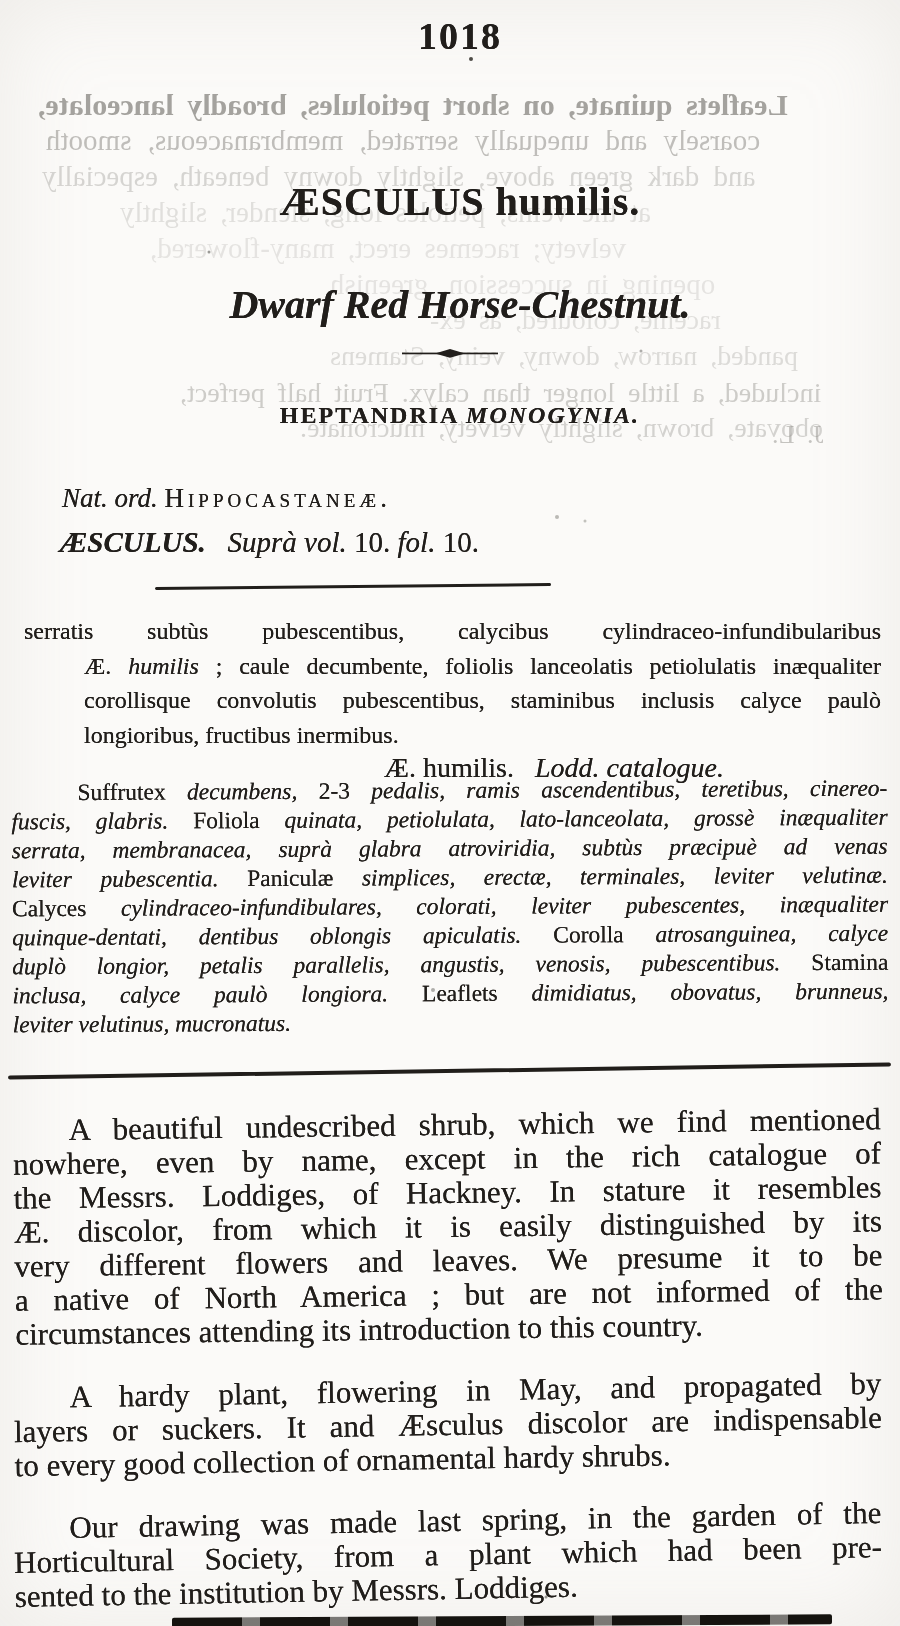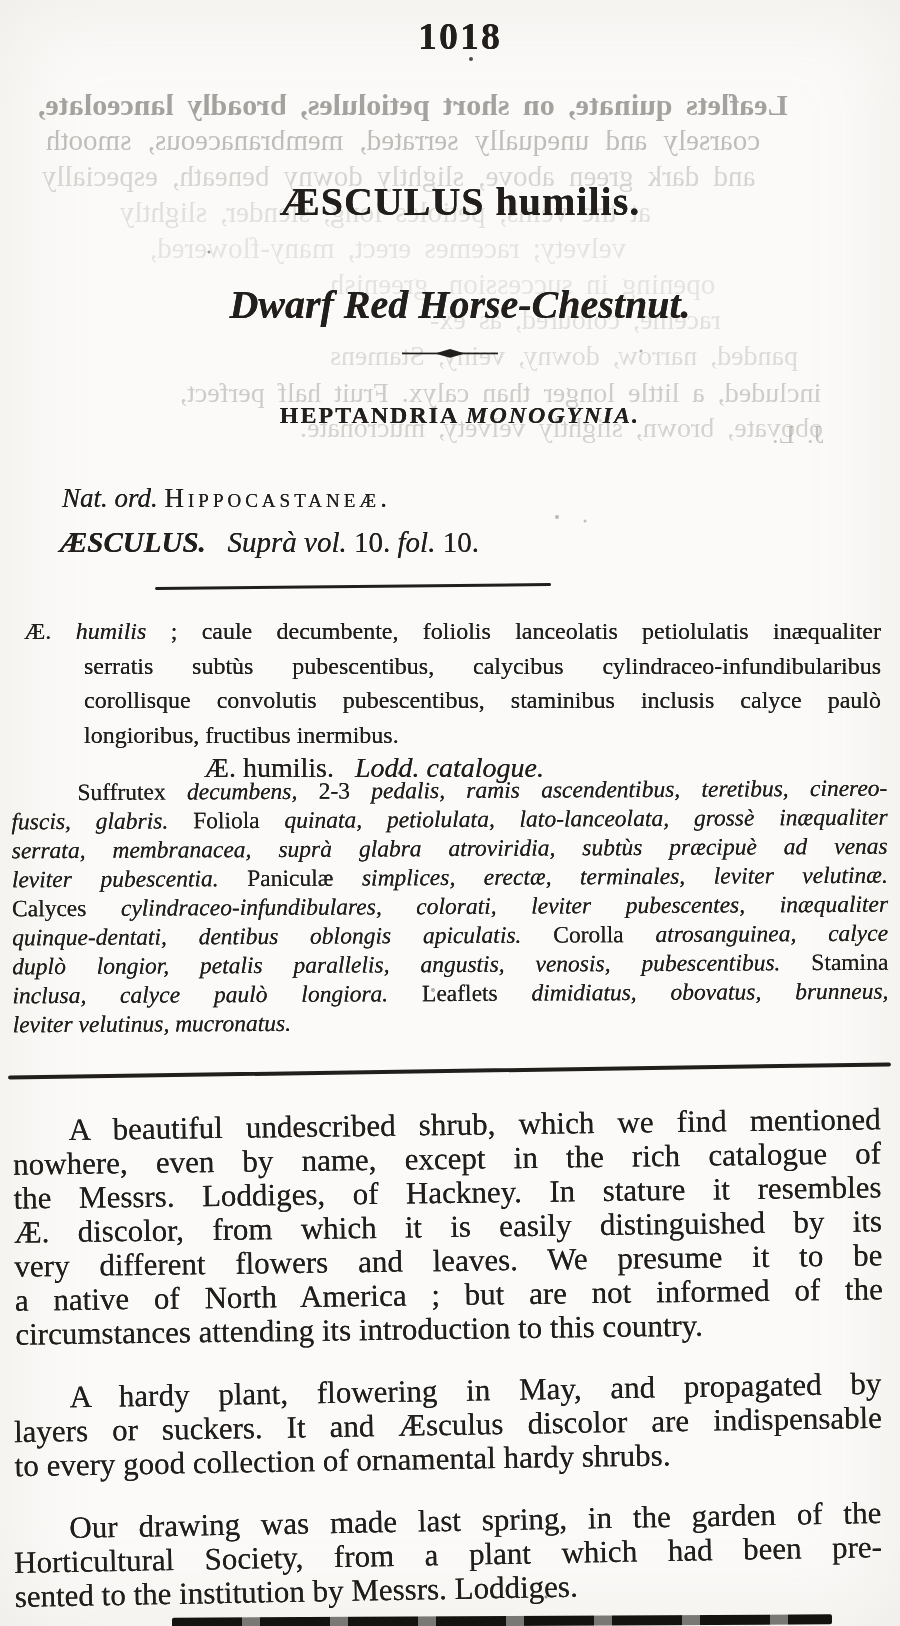--- a/index.html
+++ b/index.html
@@ -12,21 +12,21 @@
   }
   #page{position:absolute;top:0;left:0;width:900px;height:1626px;
     box-shadow:inset 0 0 90px rgba(180,174,162,.18);}
   
   .abs{position:absolute;}
   .center{left:0;right:0;text-align:center;padding-left:20px;}
   .ink{text-shadow:0 0 .5px currentColor;z-index:2;}
   .line{display:block;}
   .just .line{text-align:justify;text-align-last:justify;}
   .just .line.last{text-align-last:left;}
-  .plain .line{text-align:center;}
+  .plain .line{text-align:right;}
   .cent .line{text-align:center;}
   .hang .line:not(:first-child){padding-left:60px;}
   .indent .line:first-child{text-indent:56px;}
   .indent2 .line:first-child{text-indent:66px;}
   .s-r{font-style:normal;font-weight:normal;}
   .s-i{font-style:italic;}
   .s-b{font-weight:bold;}
   .s-bi{font-weight:bold;font-style:italic;}
   .s-sc{font-variant:small-caps;letter-spacing:4px;}
   
@@ -115,22 +115,22 @@
   <div id="nat-ord" class="abs ink plain">
       <div class="line last"><span class="s-i">Nat. ord.&nbsp;</span><span class="s-sc">Hippocastaneæ.</span></div>
     </div>
   <div id="genus-ref" class="abs ink plain">
       <div class="line last"><span class="s-bi">ÆSCULUS.</span><span class="s-r">&nbsp;&nbsp; </span><span class="s-i">Suprà vol. </span><span class="s-r">10. </span><span class="s-i">fol. </span><span class="s-r">10.</span></div>
     </div>
 
   <div id="rule-1" class="rule"></div>
 
   <div id="diagnosis" class="abs ink just hang">
+      <div class="line"><span class="s-r">serratis subtùs pubescentibus, calycibus cylindraceo-infundibularibus</span></div>
       <div class="line"><span class="s-r">Æ. </span><span class="s-i">humilis</span><span class="s-r"> ;  caule decumbente, foliolis lanceolatis petiolulatis inæqualiter</span></div>
-      <div class="line"><span class="s-r">serratis subtùs pubescentibus, calycibus cylindraceo-infundibularibus</span></div>
       <div class="line"><span class="s-r">corollisque convolutis pubescentibus, staminibus inclusis calyce paulò</span></div>
       <div class="line last"><span class="s-r">longioribus, fructibus inermibus.</span></div>
     </div>
   <div id="synonym" class="abs ink plain">
       <div class="line last"><span class="s-r">Æ. humilis.&nbsp;&nbsp; </span><span class="s-i">Lodd. catalogue.</span></div>
     </div>
   <div id="latin-desc" class="abs ink just indent2">
       <div class="line"><span class="s-r">Suffrutex </span><span class="s-i">decumbens, </span><span class="s-r">2-3 </span><span class="s-i">pedalis, ramis ascendentibus, teretibus, cinereo-</span></div>
       <div class="line"><span class="s-i">fuscis, glabris.</span><span class="s-r">  Foliola </span><span class="s-i">quinata, petiolulata, lato-lanceolata, grossè inæqualiter</span></div>
       <div class="line"><span class="s-i">serrata, membranacea, suprà glabra atroviridia, subtùs præcipuè ad venas</span></div>

